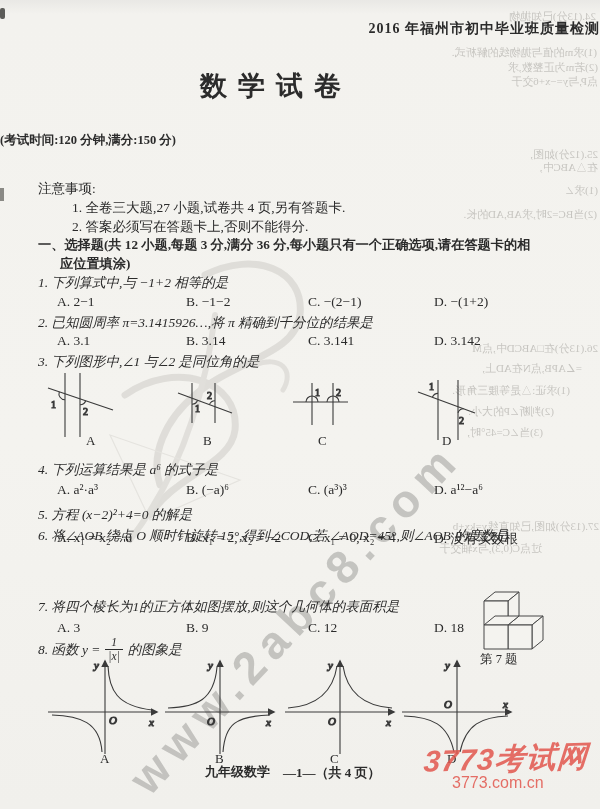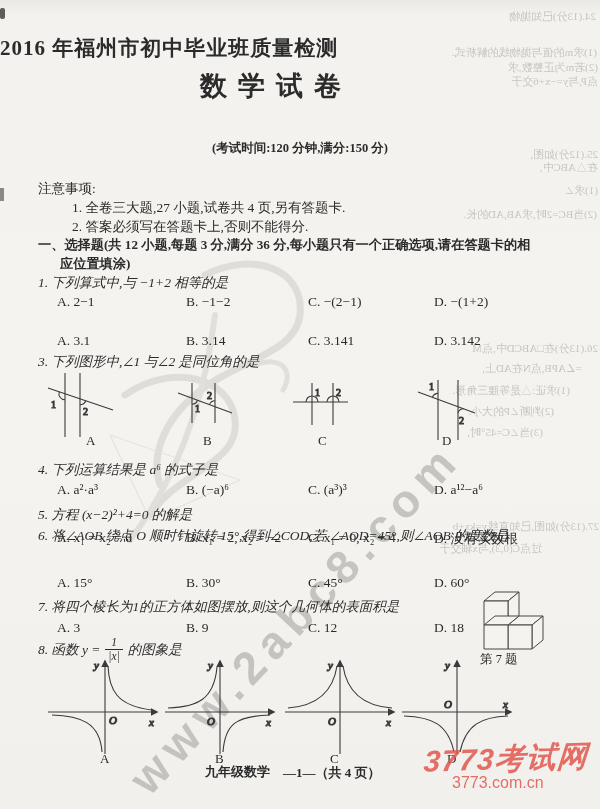--- a/index.html
+++ b/index.html
@@ -2,23 +2,23 @@
 <html><head>
 <meta charset="utf-8">
 <style>
   html,body{margin:0;padding:0;background:#888;}
   .page{
     position:relative;width:600px;height:809px;overflow:hidden;
     background:linear-gradient(180deg,#e9e8e5 0,#f3f2ee 14px,#f4f3ef 55%,#f1f0ec 100%);
     font-family:"Liberation Serif",serif;color:#2b2b2b;
   }
   .abs{position:absolute;white-space:nowrap;}
-  .title{top:34px;left:0;width:100%;text-align:left;font-size:21px;font-weight:700;letter-spacing:1px;}
+  .title{top:20px;left:0;width:100%;text-align:right;font-size:14px;font-weight:700;letter-spacing:1px;}
   .subject{top:68px;left:200px;font-size:27px;font-weight:700;letter-spacing:11px;}
-  .examinfo{top:140px;left:0;width:100%;text-align:center;font-size:12.5px;font-weight:700;}
+  .examinfo{top:132px;left:0;width:100%;font-size:12.5px;font-weight:700;}
   .notices-h{top:180px;left:38px;font-size:13.5px;}
   .note{left:72px;font-size:13.5px;}
   .sect{left:38px;font-size:13.2px;font-weight:700;}
   .sect2{left:60px;}
   .stem{left:38px;font-size:13.5px;font-style:italic;}
   .opts{left:57px;width:530px;height:18px;font-size:13.5px;}
   .opts span{position:absolute;white-space:nowrap;}
   .o1{left:0}.o2{left:129px}.o3{left:251px}.o4{left:377px}
   .figlabels span{position:absolute;font-size:13px;}
   .q8stem{display:flex;align-items:center;gap:5px;}
@@ -87,20 +87,21 @@
   <div class="abs sect sect2" style="top:255px">应位置填涂)</div>
 
   <div class="abs stem" style="top:274px">1. 下列算式中,与 −1+2 相等的是</div>
   <div class="abs opts" style="top:294px">
     <span class="o1">A. 2−1</span>
     <span class="o2">B. −1−2</span>
     <span class="o3">C. −(2−1)</span>
     <span class="o4">D. −(1+2)</span>
   </div>
 
+  <div class="abs stem" style="top:314px">2. 已知圆周率 π=3.1415926…,将 π 精确到千分位的结果是</div>
   <div class="abs opts" style="top:333px">
     <span class="o1">A. 3.1</span>
     <span class="o2">B. 3.14</span>
     <span class="o3">C. 3.141</span>
     <span class="o4">D. 3.142</span>
   </div>
 
   <div class="abs stem" style="top:353px">3. 下列图形中,∠1 与∠2 是同位角的是</div>
   <svg style="left:40px;top:368px;" width="450" height="78" viewBox="0 0 450 78" stroke="#3a3a3a" stroke-width="1.1" fill="none">
 
@@ -161,26 +162,20 @@
 
   <div class="abs stem" style="top:506px">5. 方程 (x−2)²+4=0 的解是</div>
   <div class="abs opts" style="top:530px">
     <span class="o1">A. x₁ = x₂ = 0</span>
     <span class="o2">B. x₁ = 2, x₂ = −2</span>
     <span class="o3">C. x₁ = 0, x₂ = 4</span>
     <span class="o4">D. 没有实数根</span>
   </div>
 
   <div class="abs stem" style="top:527px">6. 将∠AOB 绕点 O 顺时针旋转 15°,得到∠COD,若 ∠AOD=45°,则∠AOB 的度数是</div>
-  <div class="abs opts" style="top:575px">
-    <span class="o1">A. 15°</span>
-    <span class="o2">B. 30°</span>
-    <span class="o3">C. 45°</span>
-    <span class="o4">D. 60°</span>
-  </div>
 
   <div class="abs stem" style="top:598px">7. 将四个棱长为1的正方体如图摆放,则这个几何体的表面积是</div>
   <div class="abs opts" style="top:620px">
     <span class="o1">A. 3</span>
     <span class="o2">B. 9</span>
     <span class="o3">C. 12</span>
     <span class="o4">D. 18</span>
   </div>
   <svg style="left:478px;top:577px;" width="86" height="76" viewBox="0 0 86 76" stroke="#474747" stroke-width="1" fill="#f4f3ef" stroke-linejoin="round">
 

